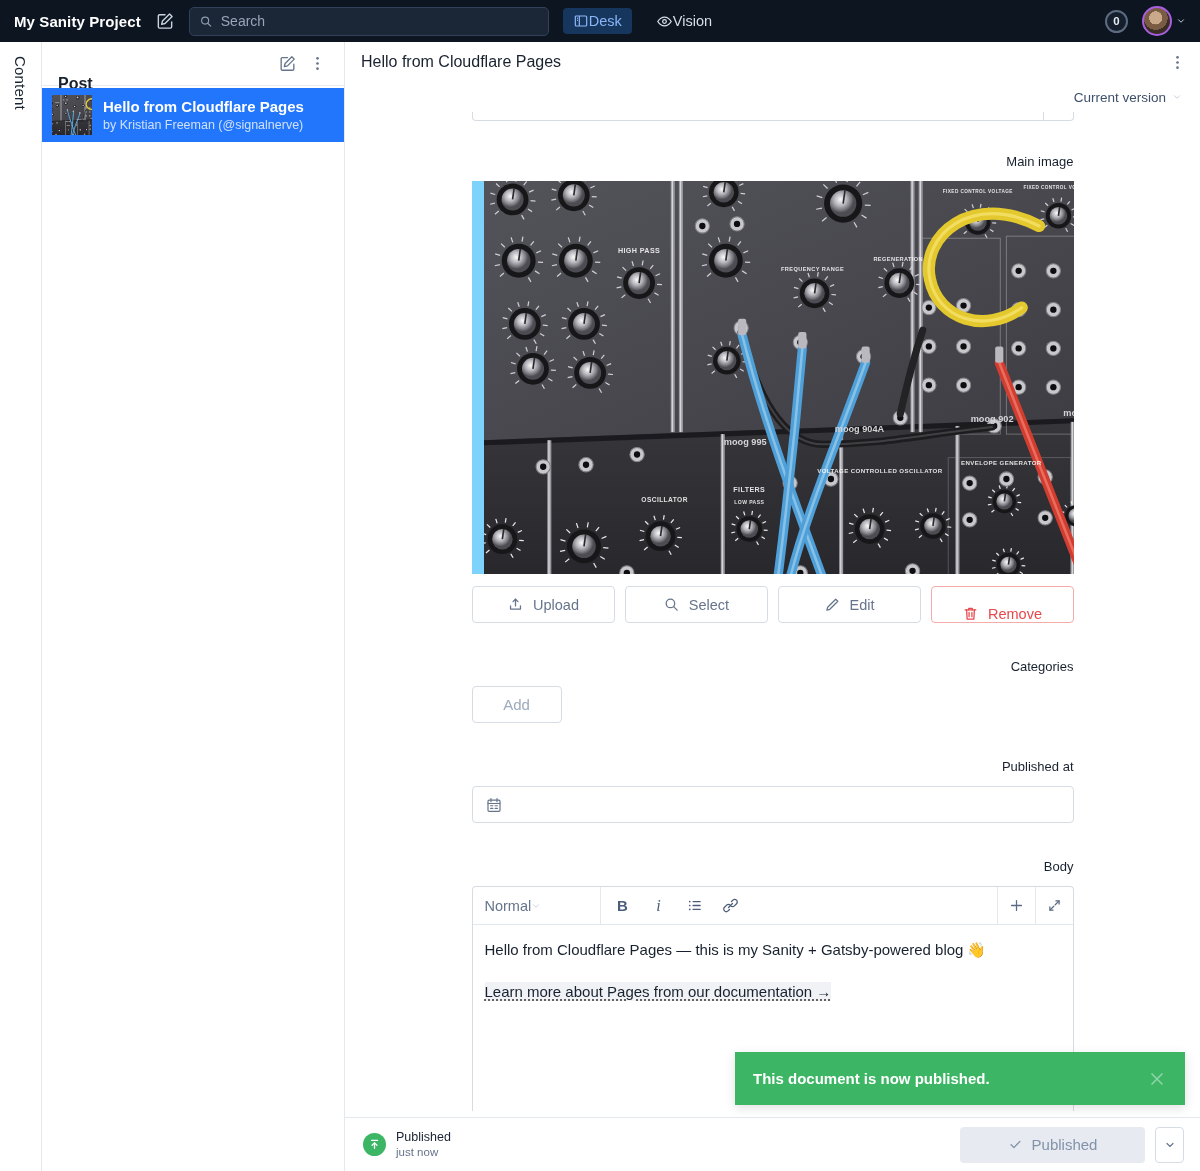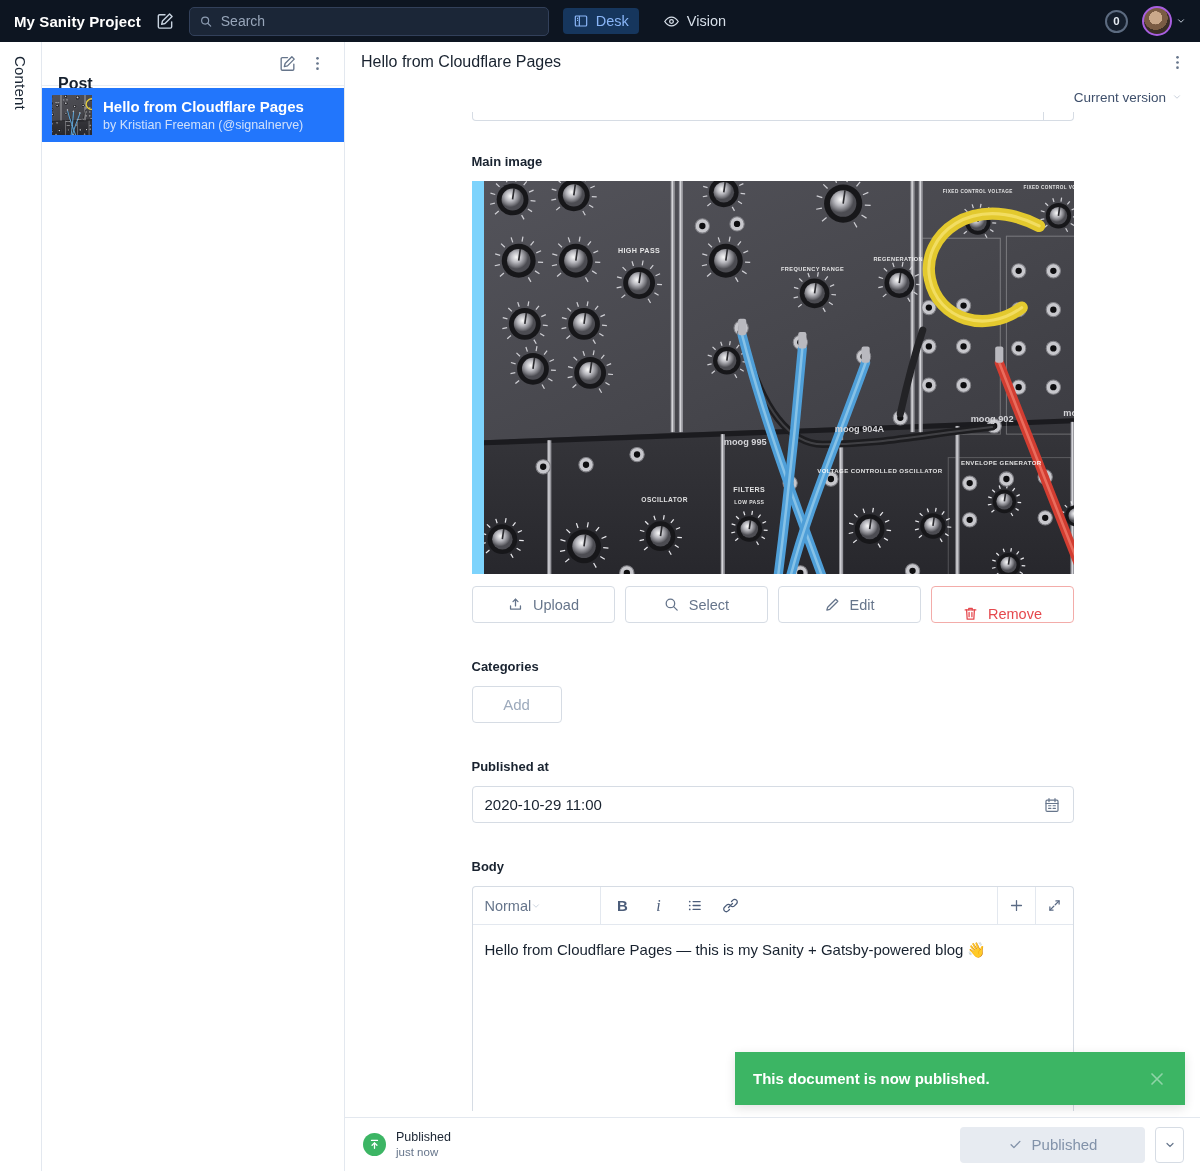--- a/index.html
+++ b/index.html
@@ -21,21 +21,21 @@
     width:360px; height:29px; background:#1b2637; border:1px solid #32405a;
     border-radius:5px; display:flex; align-items:center; gap:8px; padding:0 9px;
     color:#8d9cb2;
   }
   .nav-search input {
     background:transparent; border:none; outline:none; color:#dfe6ef;
     font-size:14px; width:100%; font-family:inherit;
   }
   .nav-search input::placeholder { color:#98a6ba; }
   .nav-tab {
-    display:flex; align-items:center; gap:7px; font-size:14.5px; color:#d7dfe9;
+    display:flex; align-items:center; font-size:14.5px; color:#d7dfe9;
     padding:5px 10px; border-radius:4px; cursor:pointer; white-space:nowrap;
   }
   .nav-tab.active { background:#173ciz; }
   .nav-tab.active { background:#16365d; color:#8ab6f8; }
   .nav-spacer { flex:1; }
   .nav-badge {
     width:23px; height:23px; border-radius:50%; border:2px solid #5c6b80;
     display:flex; align-items:center; justify-content:center;
     font-size:11.5px; font-weight:700; color:#e6ecf3; background:#141e2c;
   }
@@ -87,21 +87,21 @@
   }
   .doc-scroll { flex:1; overflow:hidden; position:relative; }
   .form-col { width:602px; margin:0 auto; }
 
   .cutoff-input {
     height:9px; border:1px solid #d6dce4; border-top:none; border-radius:0 0 4px 4px;
     position:relative; background:#fff;
   }
   .cutoff-input .seg { position:absolute; right:29px; top:0; bottom:0; border-left:1px solid #d6dce4; }
 
-  .field-label { font-size:13px; font-weight:700; color:#18222f; }
+  .field-label { font-size:13px; font-weight:400; color:#18222f;text-align:right; }
   .f-mainimage { margin-top:33px; }
   .image-box { margin-top:12px; width:602px; height:393px; background:#7dd3fc; overflow:hidden;padding-left:12px; }
   .img-actions { margin-top:12px; display:grid; grid-template-columns:repeat(4,1fr); gap:10px; }
   .btn {
     height:37px; border:1px solid #d6dce4; background:#fff; border-radius:4px;
     display:flex; align-items:center; justify-content:center; gap:9px;
     font-size:14.5px; font-weight:500; color:#66758b; cursor:pointer; font-family:inherit;
   }
   .btn svg { width:17px; height:17px; }
   .btn.danger { color:#e5484d; border-color:#f3aca9;align-items:flex-end; }
@@ -885,21 +885,20 @@
         </div>
 
         <div class="f-categories">
           <div class="field-label">Categories</div>
           <button class="btn ghost-label add-btn">Add</button>
         </div>
 
         <div class="f-published">
           <div class="field-label">Published at</div>
           <div class="text-input">
-            <input value="2020-10-29 11:00" style="">
             <svg viewBox="0 0 24 24" fill="none" stroke="currentColor" stroke-width="1.6" stroke-linecap="round">
                 <rect x="4" y="5.5" width="16" height="15" rx="1.5"></rect>
                 <path d="M8 3.5v4M16 3.5v4M4 10h16"></path>
                 <path d="M7.5 13h3M13.5 13h3M7.5 16.5h3M13.5 16.5h3"></path>
               </svg>
           </div>
         </div>
 
         <div class="f-body">
           <div class="field-label">Body</div>
@@ -941,20 +940,21 @@
                       <path d="M14 5.5h4.5V10"></path>
                       <path d="M18.5 5.5l-5.5 5.5"></path>
                       <path d="M10 18.5H5.5V14"></path>
                       <path d="M5.5 18.5L11 13"></path>
                     </svg>
                 </div>
               </div>
             </div>
             <div class="ed-content">
               <p>Hello from Cloudflare Pages — this is my Sanity + Gatsby-powered blog 👋</p>
+              <p><span class="body-link">Learn more about Pages from our documentation →</span></p>
             </div>
           </div>
         </div>
 
       </div>
     </div>
 
     <div class="toast">
       <div class="toast-msg">This document is now published.</div>
       <svg class="toast-close" viewBox="0 0 24 24" fill="none" stroke="currentColor" stroke-width="2" stroke-linecap="round">

